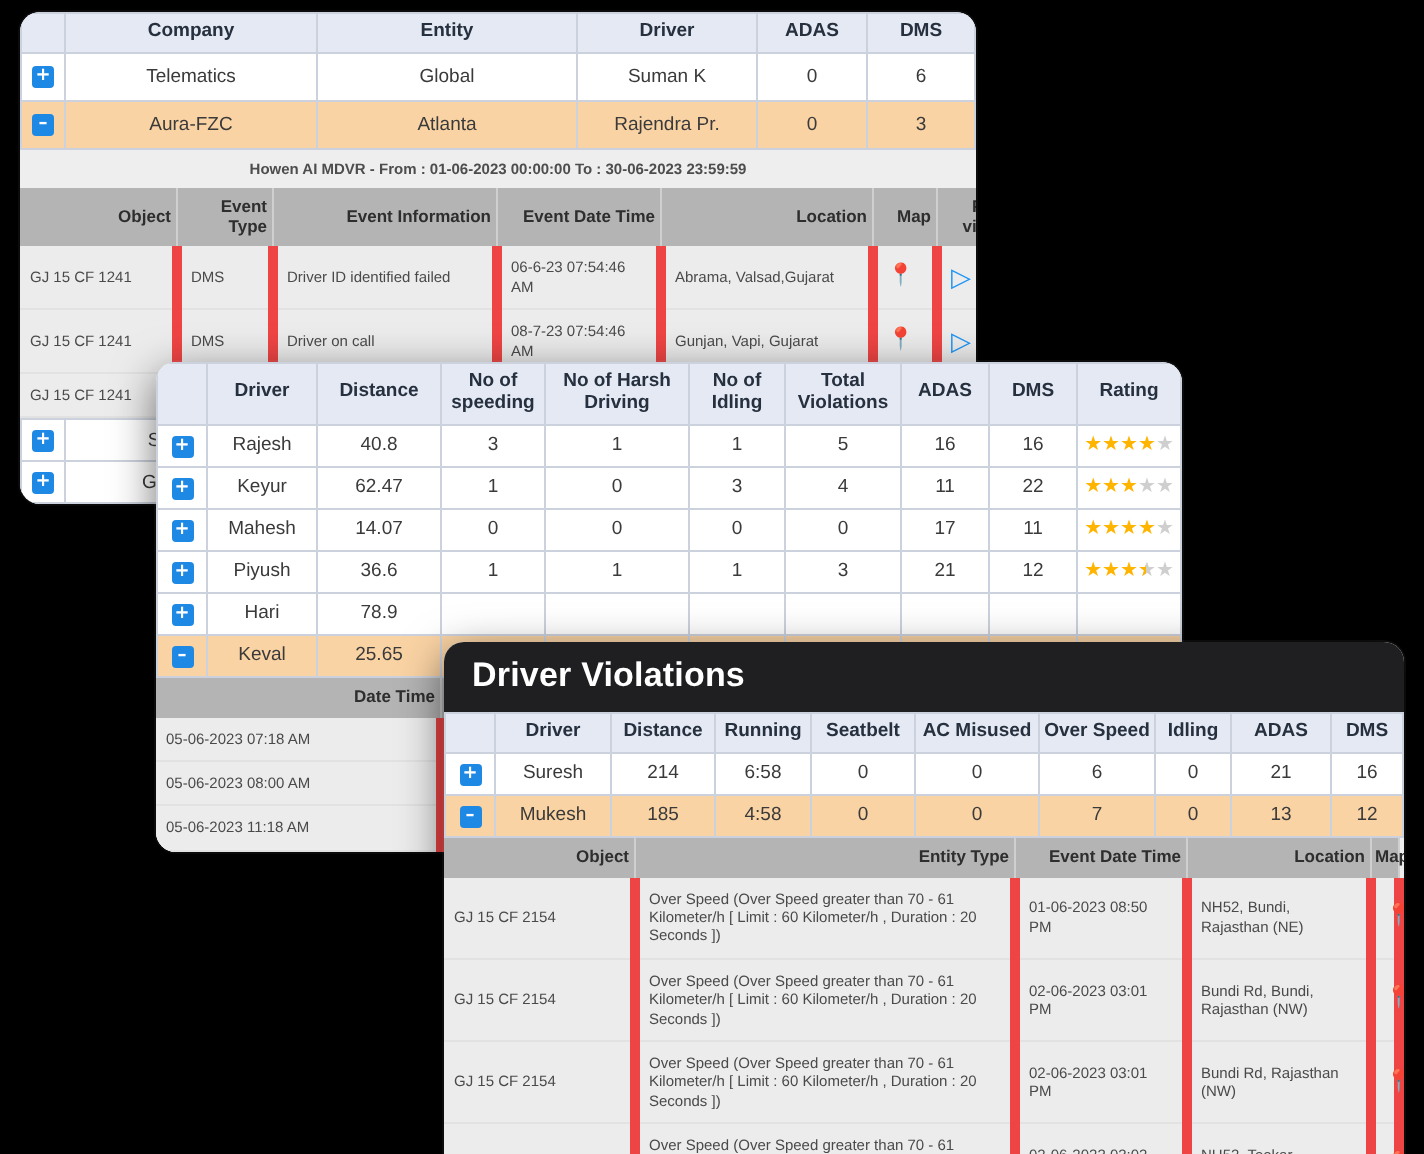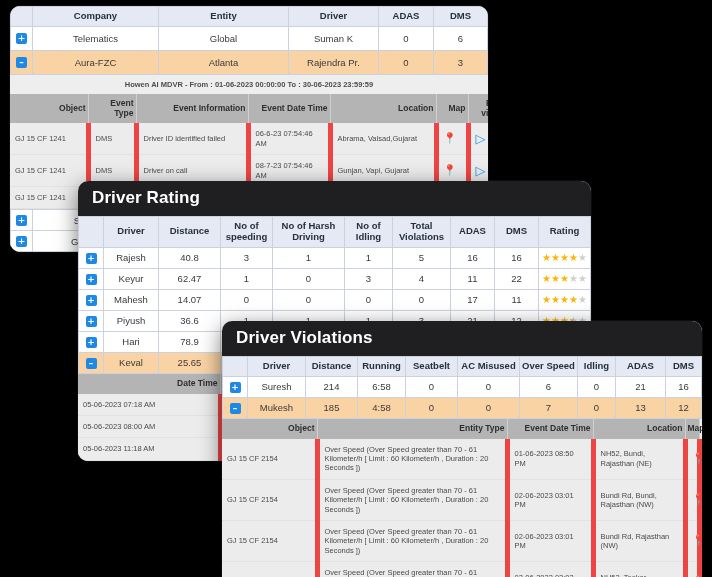--- a/index.html
+++ b/index.html
@@ -258,21 +258,20 @@
           <td></td>
           <td></td>
           <td></td>
           <td></td>
         </tr>
       </tbody>
     </table>
   </div>
 
   <div class="panel" id="panel-rating">
-    <div class="panel-title">Driver Rating</div>
 
     <table class="grid">
       <colgroup>
         <col style="width:25px">
           <col style="width:55px">
           <col style="width:62px">
           <col style="width:52px">
           <col style="width:72px">
           <col style="width:48px">
           <col style="width:58px">

